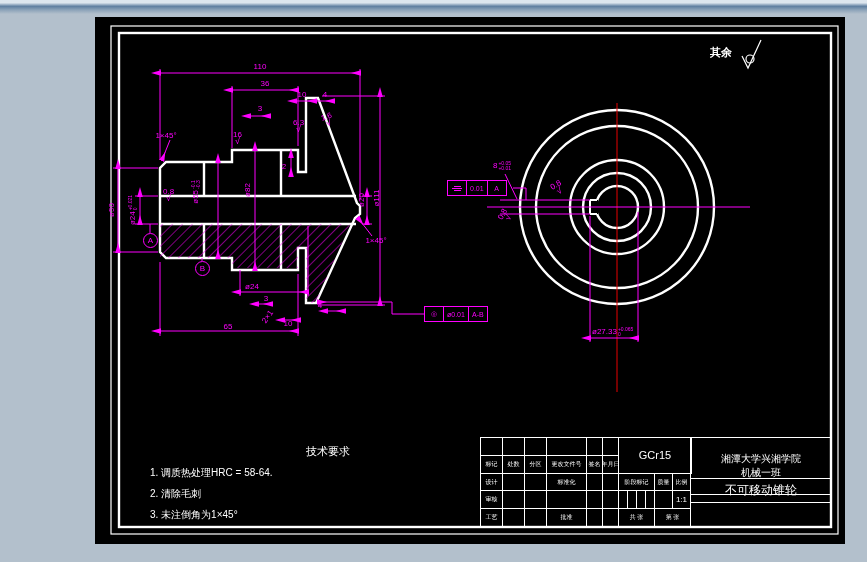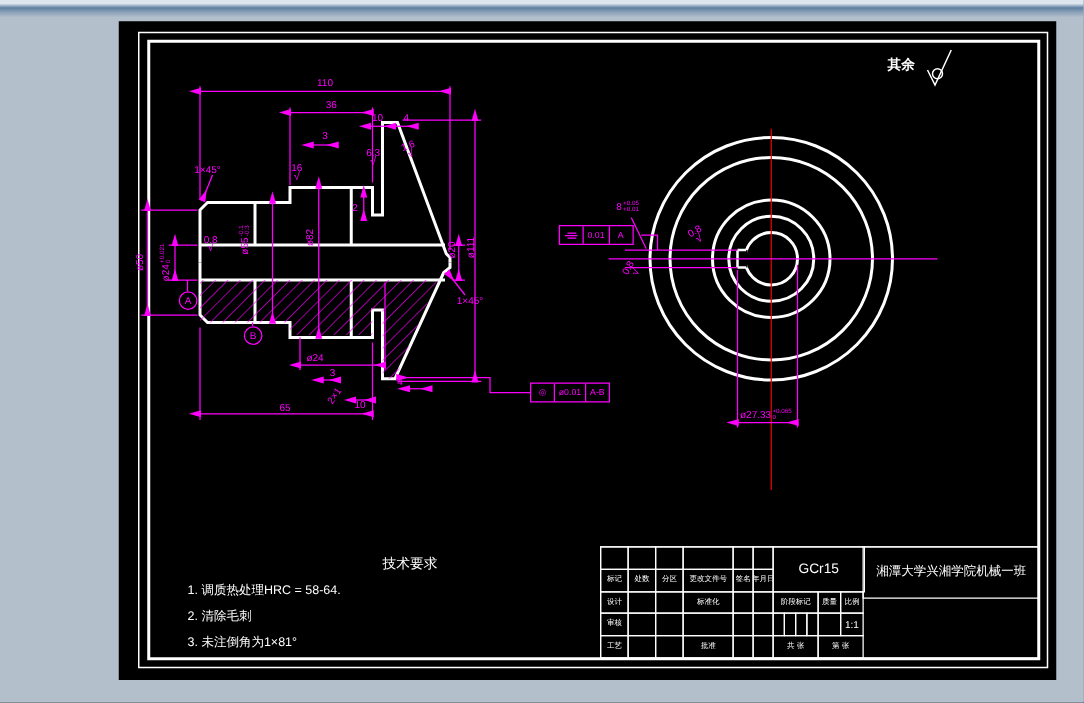--- a/index.html
+++ b/index.html
@@ -207,21 +207,21 @@
     <span>0.8</span>
       <span class="ck">√</span>
   </div>
 
   <div class="lbl wt" style="left:710px;top:48px;font-size:11px">其余</div>
 
   <div class="tech" style="left:150px;top:441px;width:200px">
     <div class="tt">技术要求</div>
     <div>1.  调质热处理HRC = 58-64.</div>
     <div>2.  清除毛刺</div>
-    <div>3. 未注倒角为1×81°</div>
+    <div>3. 未注倒角为1×45°</div>
   </div>
 
   <div class="tb" style="left:480px;top:437px;width:352px;height:90px"></div>
 
   <div class="tb" style="left:480px;top:437px;width:23px;height:19px"></div>
   <div class="tb" style="left:502px;top:437px;width:23px;height:19px"></div>
   <div class="tb" style="left:524px;top:437px;width:23px;height:19px"></div>
   <div class="tb" style="left:546px;top:437px;width:41px;height:19px"></div>
   <div class="tb" style="left:586px;top:437px;width:17px;height:19px"></div>
   <div class="tb" style="left:602px;top:437px;width:17px;height:19px"></div>
@@ -260,17 +260,18 @@
   <div class="tb" style="left:672px;top:473px;width:19px;height:18px">比例</div>
   <div class="tb" style="left:618px;top:490px;width:10px;height:19px"></div>
   <div class="tb" style="left:627px;top:490px;width:10px;height:19px"></div>
   <div class="tb" style="left:636px;top:490px;width:10px;height:19px"></div>
   <div class="tb" style="left:645px;top:490px;width:10px;height:19px"></div>
   <div class="tb" style="left:654px;top:490px;width:19px;height:19px"></div>
   <div class="tb" style="left:672px;top:490px;width:19px;height:19px;font-size:8px">1:1</div>
   <div class="tb" style="left:618px;top:508px;width:37px;height:19px">共 张</div>
   <div class="tb" style="left:654px;top:508px;width:37px;height:19px">第 张</div>
 
-  <div class="tb" style="left:690px;top:437px;width:142px;height:42px;font-size:10px;line-height:14px;flex-direction:row">
+  <div class="tb" style="left:690px;top:437px;width:142px;height:58px;font-size:10px;line-height:14px;flex-direction:column">
     <div>湘潭大学兴湘学院</div>
     <div>机械一班</div>
   </div>
+  <div class="tb" style="left:690px;top:478px;width:142px;height:25px;font-size:12px">不可移动锥轮</div>
 </div>
 
 </body></html>

